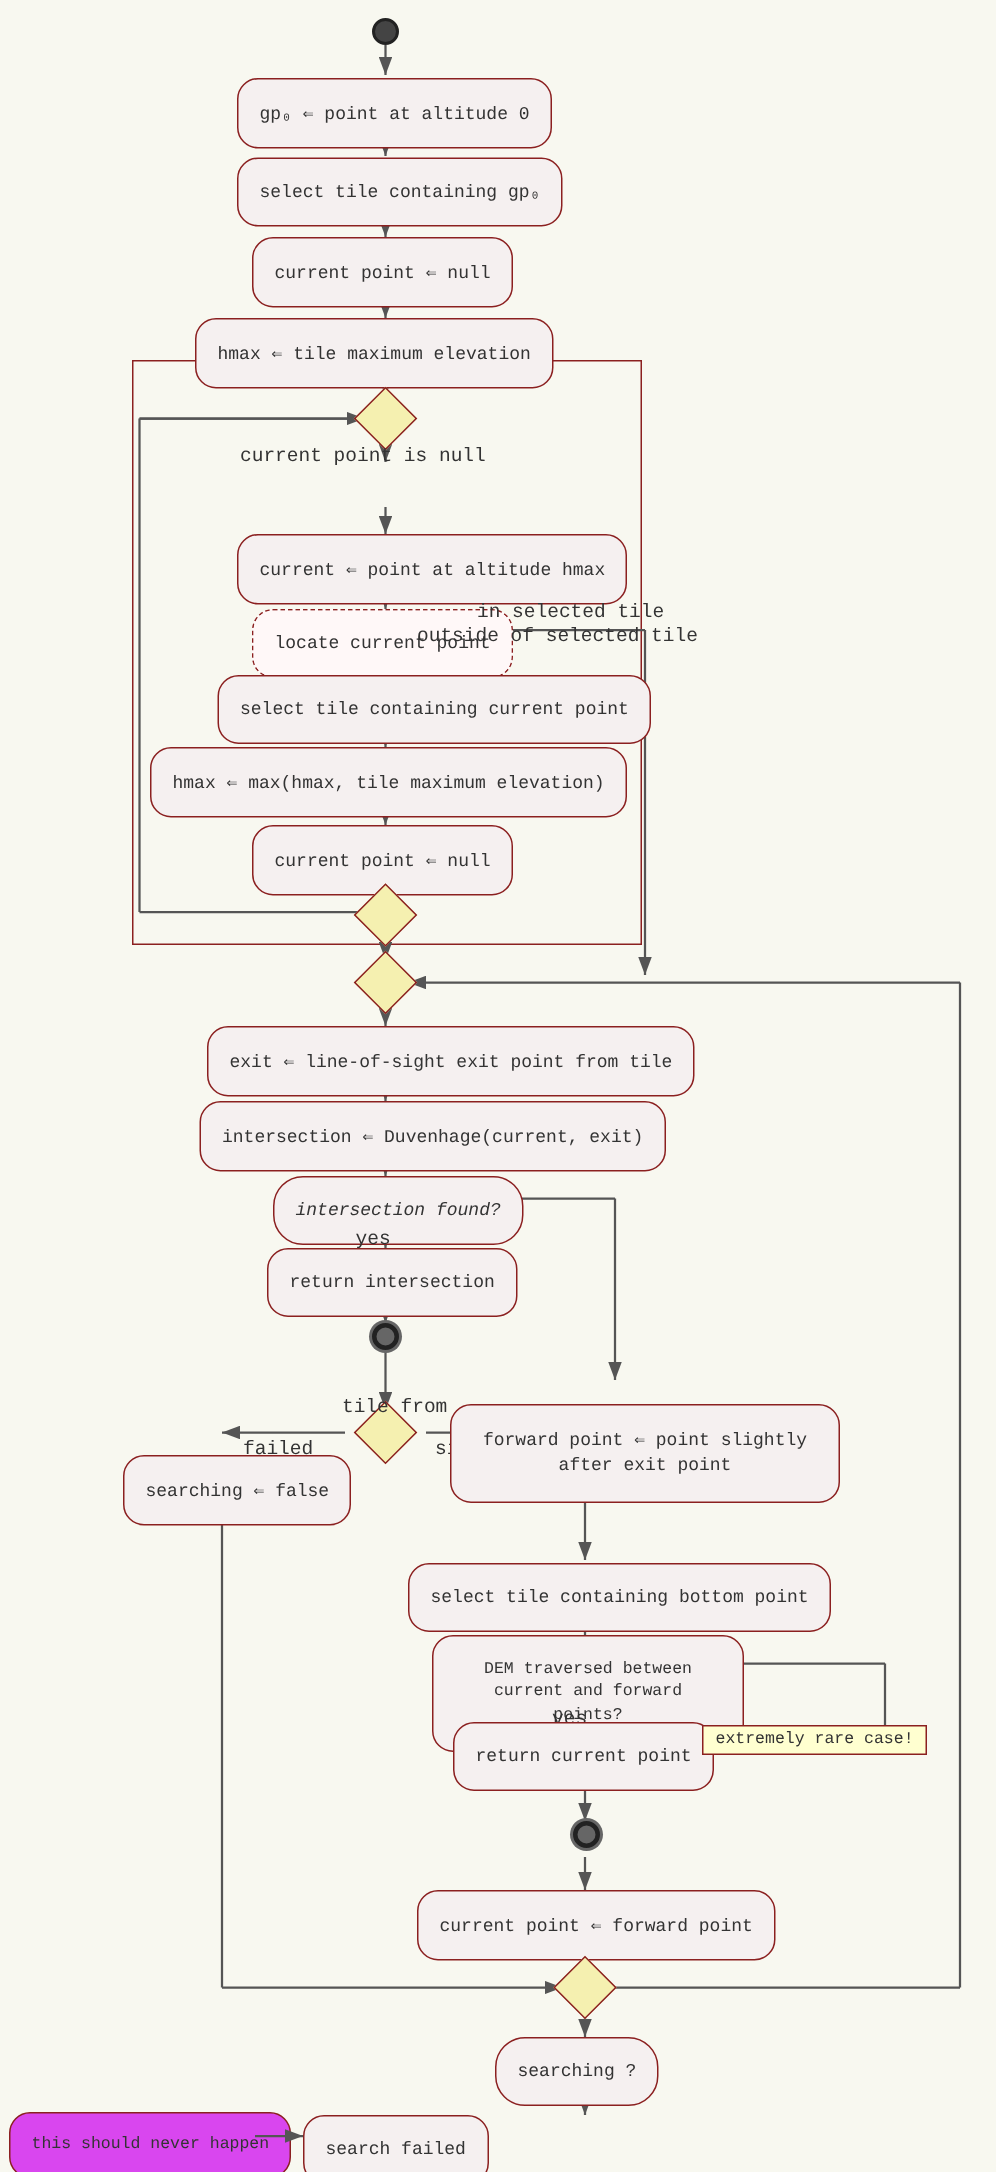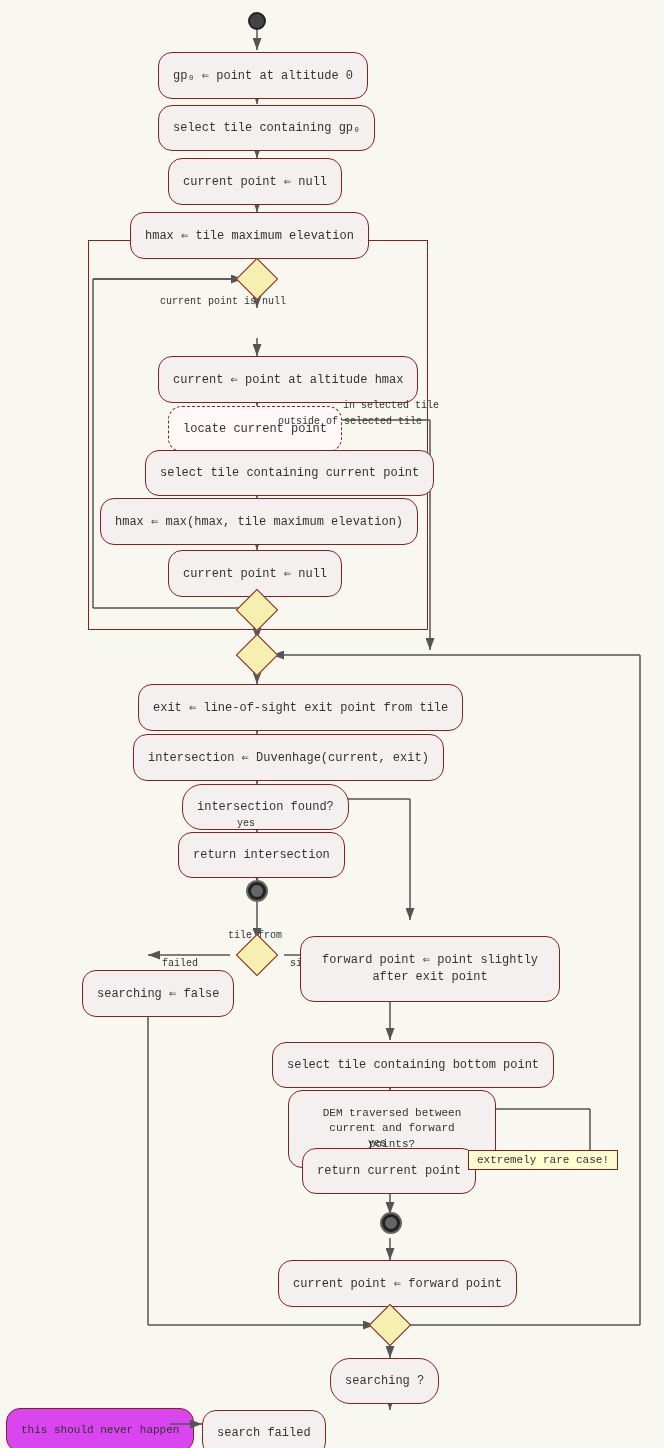--- a/index.html
+++ b/index.html
@@ -77,21 +77,21 @@
     .arrows-svg {
       position: absolute;
       top: 0;
       left: 0;
       width: 664px;
       height: 1448px;
       pointer-events: none;
     }
     .label {
       position: absolute;
-      font-size: 10px;
+      font-size: 13px;
       color: #333;
       white-space: nowrap;
     }
     
     .loop-border {
       position: absolute;
       border: 1.5px solid #8b2020;
       background: transparent;
     }
   </style>
@@ -226,21 +226,21 @@
 
   <div class="label" style="left:160px; top:296px;">current point is null</div>
 
   <div class="node" style="left:158px; top:356px;">
     <div class="rounded-rect">current ⇐ point at altitude hmax</div>
   </div>
 
   <div class="node" style="left:168px; top:406px;text-align:right;">
     <div class="rounded-rect" style="border-style: dashed; background:#fff8f8;">locate current point</div>
   </div>
-  <div class="label" style="left:318px; top:400px;margin-left:25px;">in selected tile</div>
+  <div class="label" style="left:318px; top:400px;">in selected tile</div>
   <div class="label" style="left:278px; top:416px;">outside of selected tile</div>
 
   <div class="node" style="left:145px; top:450px;">
     <div class="rounded-rect">select tile containing current point</div>
   </div>
 
   <div class="node" style="left:100px; top:498px;">
     <div class="rounded-rect">hmax ⇐ max(hmax, tile maximum elevation)</div>
   </div>
 
@@ -262,21 +262,21 @@
 
   <div class="node" style="left:138px; top:684px;">
     <div class="rounded-rect">exit ⇐ line-of-sight exit point from tile</div>
   </div>
 
   <div class="node" style="left:133px; top:734px;">
     <div class="rounded-rect">intersection ⇐ Duvenhage(current, exit)</div>
   </div>
 
   <div class="node" style="left:182px; top:784px;">
-    <div class="rounded-rect" style="border-radius:20px;">intersection found?</div>
+    <div class="rounded-rect" style="border-radius:20px;font-style:italic;">intersection found?</div>
   </div>
   <div class="label" style="left:237px; top:818px;">yes</div>
 
   <div class="node" style="left:178px; top:832px;">
     <div class="rounded-rect">return intersection</div>
   </div>
 
   <div class="node" style="left:248px; top:882px;">
     <div class="circle-double"></div>
   </div>

